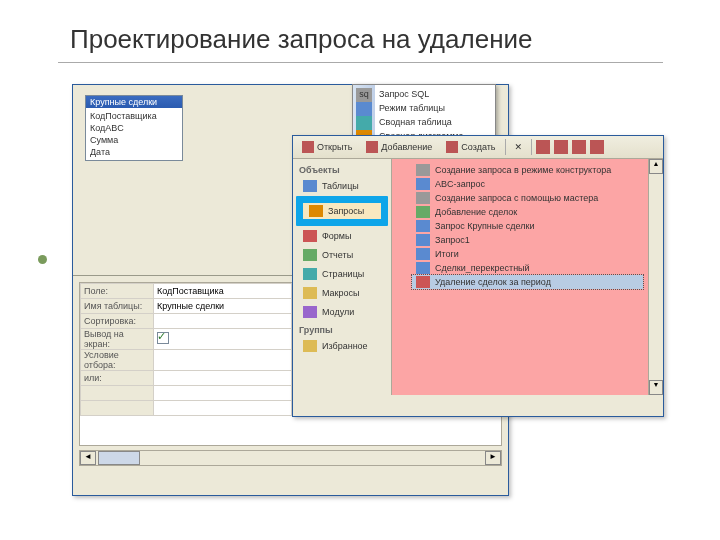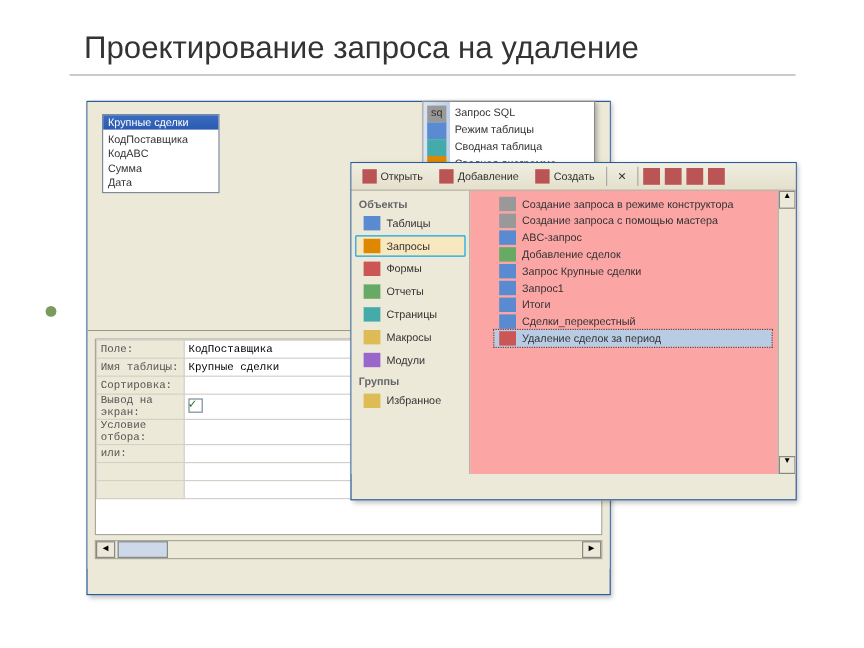--- a/index.html
+++ b/index.html
@@ -99,21 +99,21 @@
     height: 198px;
     position: relative;
   }
   .grid {
     position: absolute;
     left: 6px; right: 6px; top: 6px; bottom: 28px;
     border: 1px solid #aca899;
     background: #fff;
     overflow: hidden;
   }
-  .grid table { border-collapse: collapse; width: 100%; font-size: 9px; font-family: Liberation Mono, monospace; }
+  .grid table { border-collapse: collapse; width: 100%; font-size: 9px; }
   .grid th, .grid td {
     border: 1px solid #d4d0c8;
     height: 14px;
     text-align: left;
     padding: 0 3px;
   }
   .grid th {
     background: #ece9d8;
     color: #555;
     width: 66px;
@@ -191,21 +191,21 @@
     font-size: 9px; color: #666; padding: 3px 6px 1px; font-weight: bold;
   }
   .db-nav .nitem {
     display: flex; align-items: center; gap: 5px;
     padding: 2px 6px; font-size: 9px; color: #333;
     margin: 1px 3px;
     border: 1px solid transparent;
   }
   .db-nav .nitem.sel {
     background: #f8e8c0;
-    border: 1px solid #0ea5e9;
+    border: 7px solid #0ea5e9;
     border-radius: 1px;
   }
   .db-nav .nicon { width: 14px; height: 12px; }
   .db-list {
     flex: 1;
     background: #fca5a5;
     padding: 4px 20px;
     overflow: hidden;
     position: relative;
   }
@@ -400,26 +400,26 @@
             <span class="nicon sq c-yellow"></span>
             <span>Избранное</span>
           </div>
       </div>
       <div class="db-list">
         <div class="litem">
             <span class="licon sq c-gray"></span>
             <span>Создание запроса в режиме конструктора</span>
           </div>
         <div class="litem">
+            <span class="licon sq c-blue"></span>
+            <span>ABC-запрос</span>
+          </div>
+        <div class="litem">
             <span class="licon sq c-gray"></span>
             <span>Создание запроса с помощью мастера</span>
-          </div>
-        <div class="litem">
-            <span class="licon sq c-blue"></span>
-            <span>ABC-запрос</span>
           </div>
         <div class="litem">
             <span class="licon sq c-green"></span>
             <span>Добавление сделок</span>
           </div>
         <div class="litem">
             <span class="licon sq c-blue"></span>
             <span>Запрос Крупные сделки</span>
           </div>
         <div class="litem">

